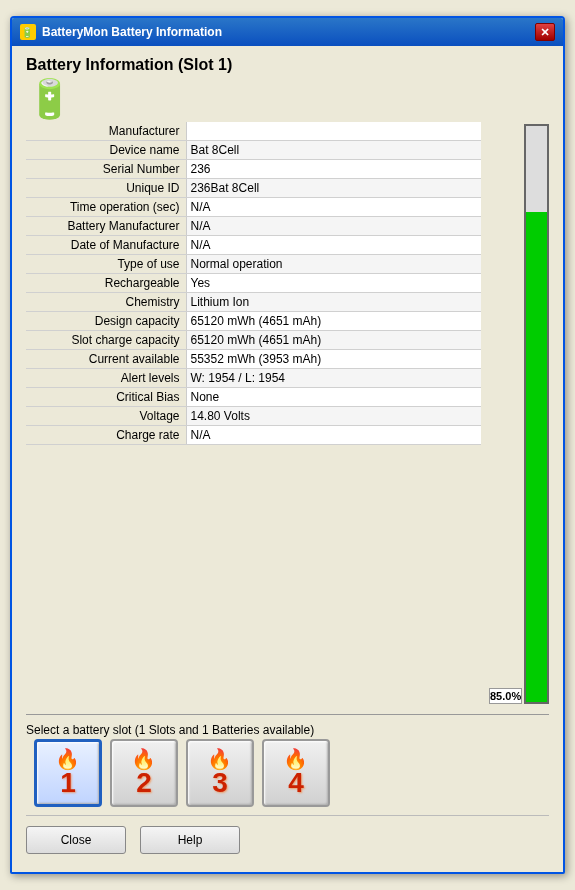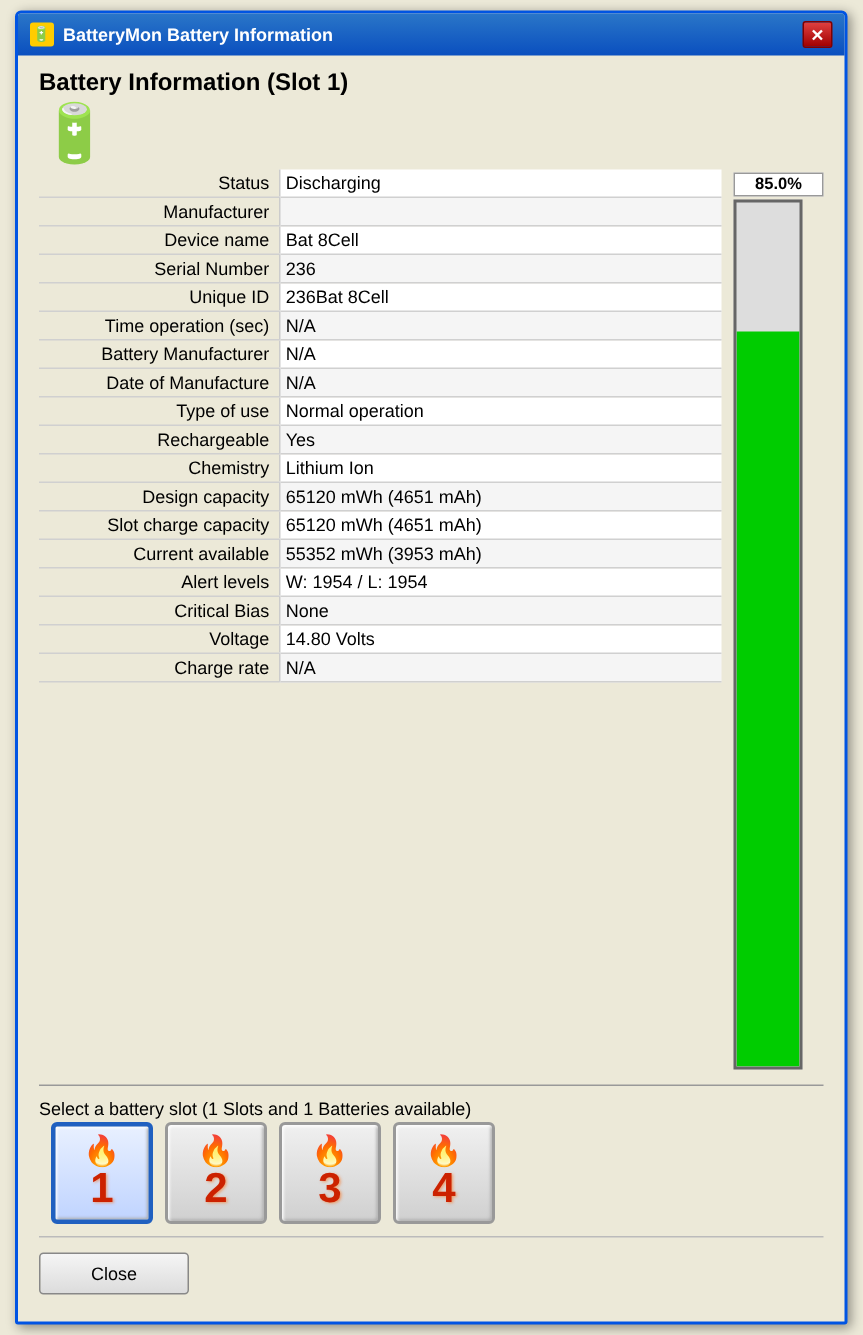--- a/index.html
+++ b/index.html
@@ -71,22 +71,22 @@
     .info-area {
       display: flex;
       gap: 8px;
     }
     .info-left {
       flex: 1;
     }
     .battery-bar-container {
       width: 60px;
       display: flex;
-      flex-direction: column;
-      align-items: flex-start;
+      flex-direction: row;
+      align-items: flex-end;
       gap: 2px;
       margin-top: 44px;
     }
     .battery-percent {
       font-size: 11px;
       font-weight: bold;
       text-align: center;
       border: 1px solid #999;
       background: white;
       width: 100%;
@@ -228,24 +228,20 @@
     <div class="info-area">
 
       <div class="info-left">
 
         <div style="display:flex; align-items:flex-start; margin-bottom:4px;">
           <div style="width:48px; text-align:center; font-size:38px; line-height:1;">🔋</div>
         </div>
         <table class="info-table">
           <tbody id="info-tbody">
               <tr>
-    <td>Status</td>
-    <td>Discharging</td>
-  </tr>
-              <tr>
     <td>Manufacturer</td>
     <td></td>
   </tr>
               <tr>
     <td>Device name</td>
     <td>Bat 8Cell</td>
   </tr>
               <tr>
     <td>Serial Number</td>
     <td>236</td>
@@ -343,15 +339,16 @@
     <div class="slot-icon">
       <div class="flame-text">🔥</div>
       <div class="num-text">4</div>
     </div>
   </div>
         </div>
     </div>
 
     <div class="bottom-buttons">
       <button class="action-btn">Close</button>
+      <button class="action-btn">Help</button>
     </div>
   </div>
 </div>
 
 </body></html>

